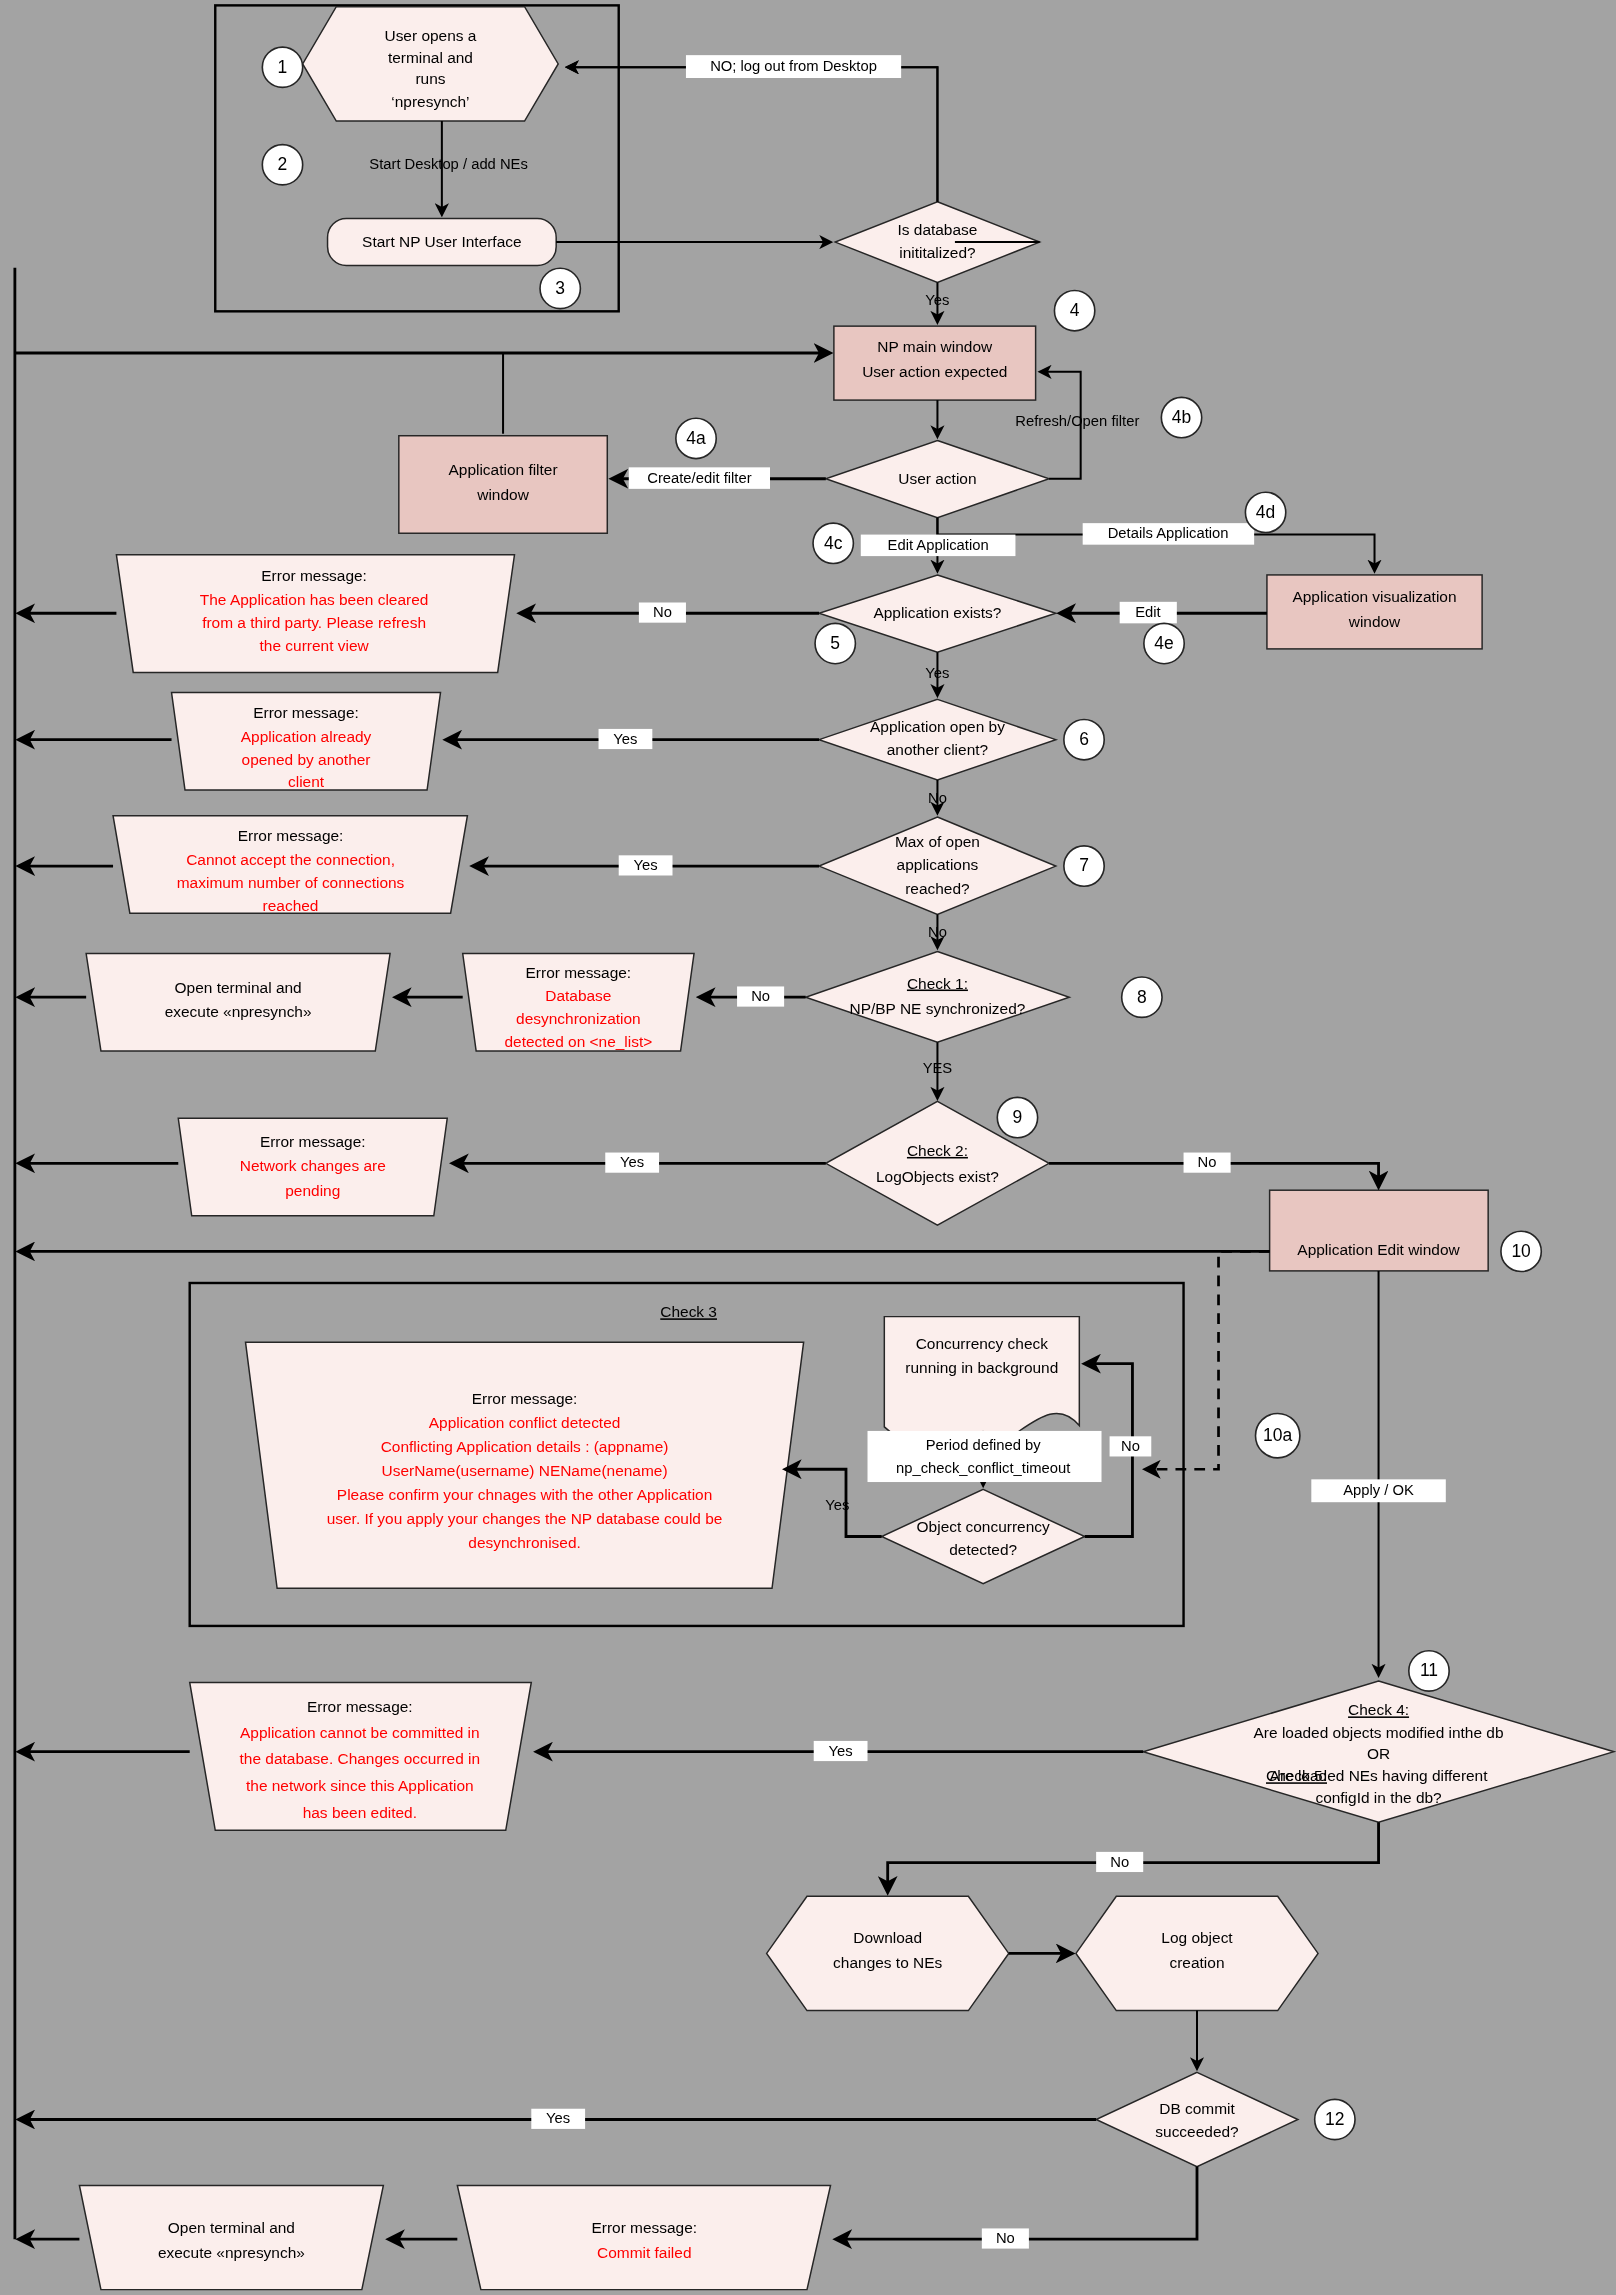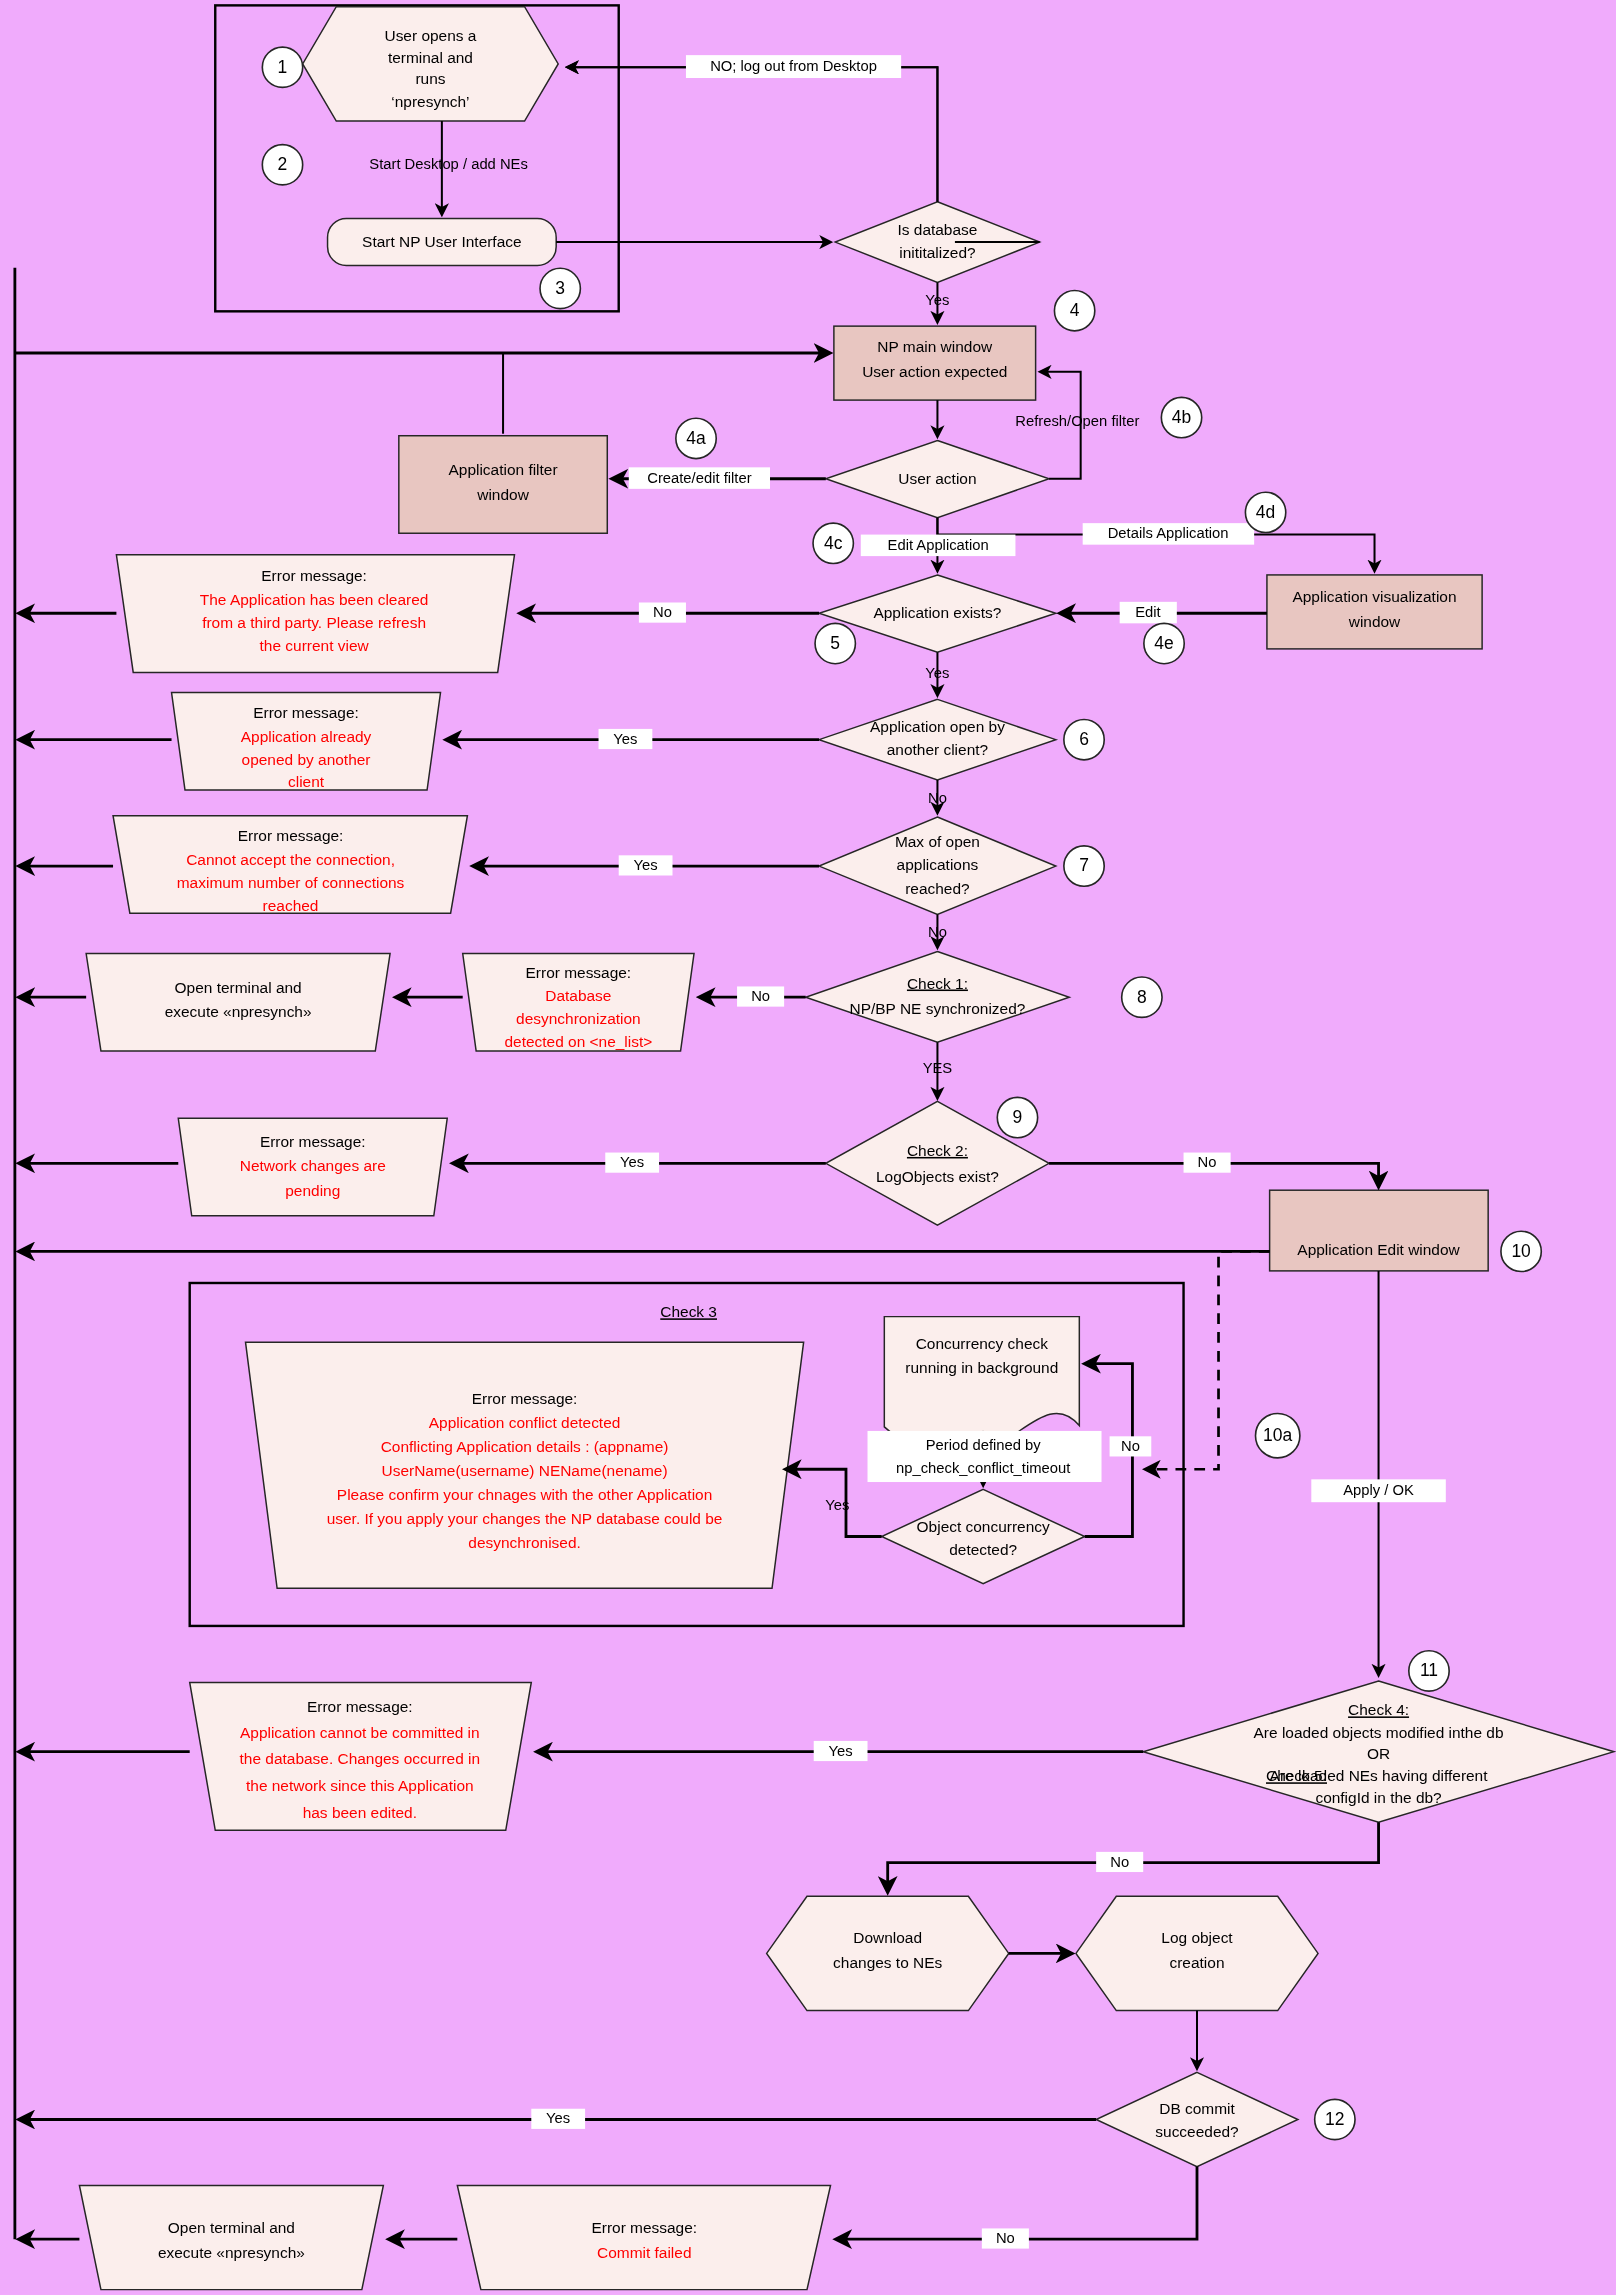--- a/index.html
+++ b/index.html
@@ -10,21 +10,21 @@
   body {
     width: 1616px;
     height: 2295px;
     font-family: "Liberation Sans", sans-serif;
     overflow: hidden;
   }
   #canvas {
     position: relative;
     width: 1616px;
     height: 2295px;
-    background: #f0abfc;
+    background: #a3a3a3;
     text-align: right;
   }
   svg.flow {
     position: absolute;
     top: 0;
     left: 0;
     width: 1616px;
     height: 2295px;
   }
   .shape-fill-light { fill: #fbeeec; stroke: #262626; stroke-width: 2.2; }

